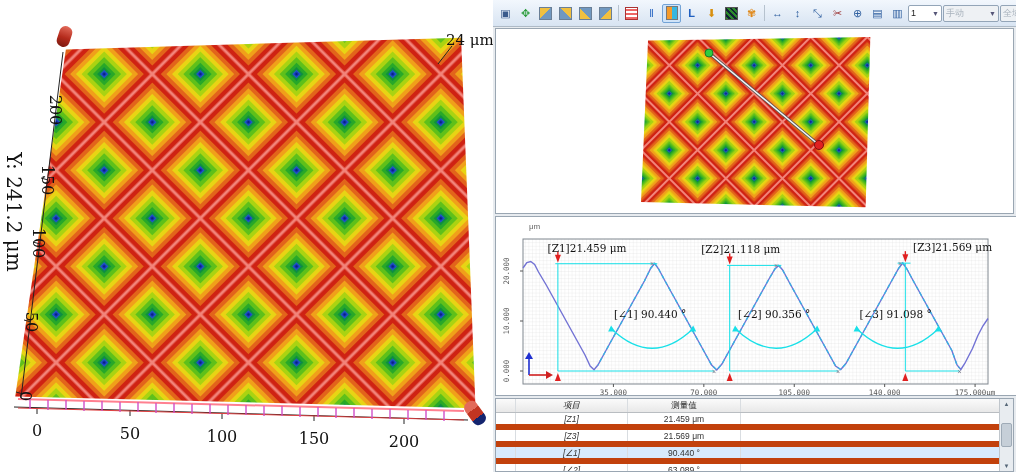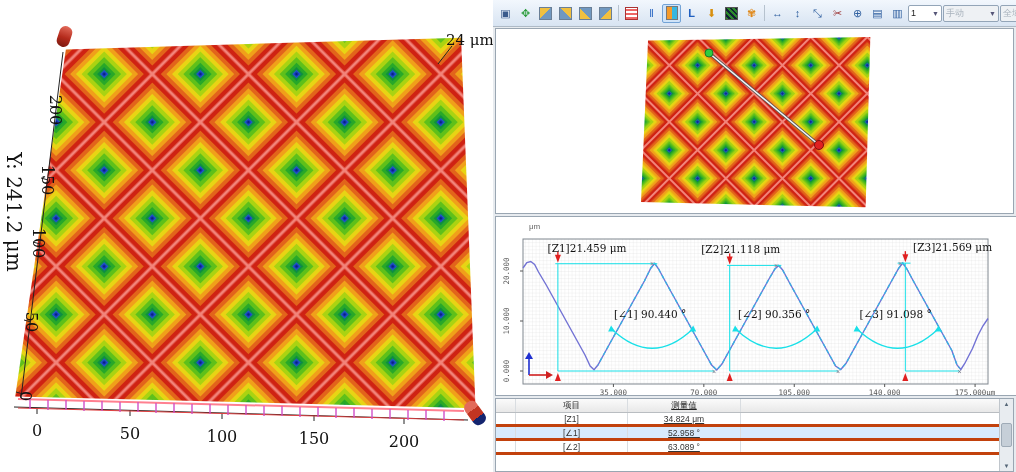--- a/index.html
+++ b/index.html
@@ -46,27 +46,27 @@
   
   #topview-panel{position:absolute;left:2px;top:28px;width:519px;height:186px;
      background:#fff;border:1px solid #9aa6b2;box-sizing:border-box;}
   #surf-top{position:absolute;left:145px;top:8px;width:234px;height:172px;}
   
   #chart-panel{position:absolute;left:2px;top:216px;width:572px;height:180px;
      background:#fff;border:1px solid #9aa6b2;box-sizing:border-box;}
   
   #table-panel{position:absolute;left:2px;top:398px;width:519px;height:74px;
      background:#fff;border:1px solid #9aa6b2;box-sizing:border-box;overflow:hidden;}
-  .trow{display:flex;height:11px;border-bottom:3px solid #c2410c;font-size:8.5px;color:#333;}
+  .trow{display:flex;height:11px;border-bottom:6px solid #c2410c;font-size:8.5px;color:#333;}
   .trow.head{height:13px;background:linear-gradient(180deg,#fbfbfb,#e8e8e8);
      border-bottom:1px solid #b9bdc1;color:#222;}
   .trow.selrow{background:#d8eafc;}
   .tc{display:flex;align-items:center;justify-content:center;border-right:1px solid #d9dde1;
      box-sizing:border-box;overflow:hidden;white-space:nowrap;}
-  .tc.c0{width:20px;} .tc.c1{width:112px;} .tc.c2{width:113px;text-decoration:underline;} .tc.c3{flex:1;border-right:none;}
+  .tc.c0{width:20px;} .tc.c1{width:112px;font-style:italic;} .tc.c2{width:113px;} .tc.c3{flex:1;border-right:none;}
   #vscroll{position:absolute;right:0;top:0;width:13px;height:72px;background:#e8ecf0;
      border-left:1px solid #c0c6cc;display:flex;flex-direction:column;align-items:center;
      justify-content:space-between;font-size:6px;color:#567;}
   #vthumb{width:9px;height:22px;background:#c6cfd8;border:1px solid #9fabb7;border-radius:2px;}
   .sbtn{height:10px;display:flex;align-items:center;}
 </style>
 </head>
 <body>
 
 <div id="left-view">
@@ -318,27 +318,33 @@
     <div id="tbl-body">
         <div class="trow head">
           <div class="tc c0"></div>
           <div class="tc c1">项目</div>
           <div class="tc c2">测量值</div>
           <div class="tc c3"></div>
         </div>
         <div class="trow ">
           <div class="tc c0"></div>
           <div class="tc c1">[Z1]</div>
-          <div class="tc c2">34.824 μm</div>
+          <div class="tc c2">21.459 μm</div>
+          <div class="tc c3"></div>
+        </div>
+        <div class="trow ">
+          <div class="tc c0"></div>
+          <div class="tc c1">[Z3]</div>
+          <div class="tc c2">21.569 μm</div>
           <div class="tc c3"></div>
         </div>
         <div class="trow selrow">
           <div class="tc c0"></div>
           <div class="tc c1">[∠1]</div>
-          <div class="tc c2">52.958 °</div>
+          <div class="tc c2">90.440 °</div>
           <div class="tc c3"></div>
         </div>
         <div class="trow ">
           <div class="tc c0"></div>
           <div class="tc c1">[∠2]</div>
           <div class="tc c2">63.089 °</div>
           <div class="tc c3"></div>
         </div>
       </div>
     <div id="vscroll">

